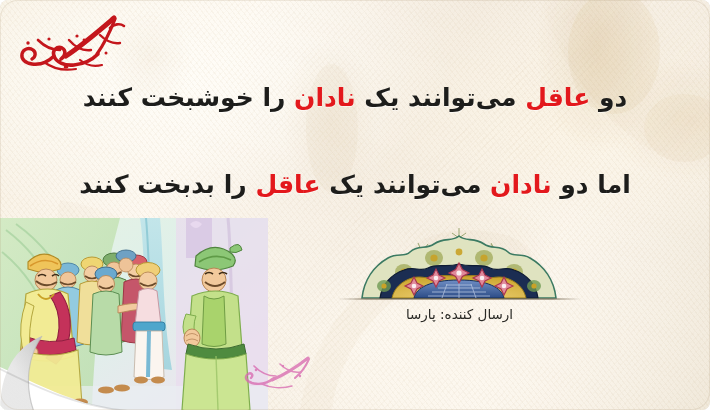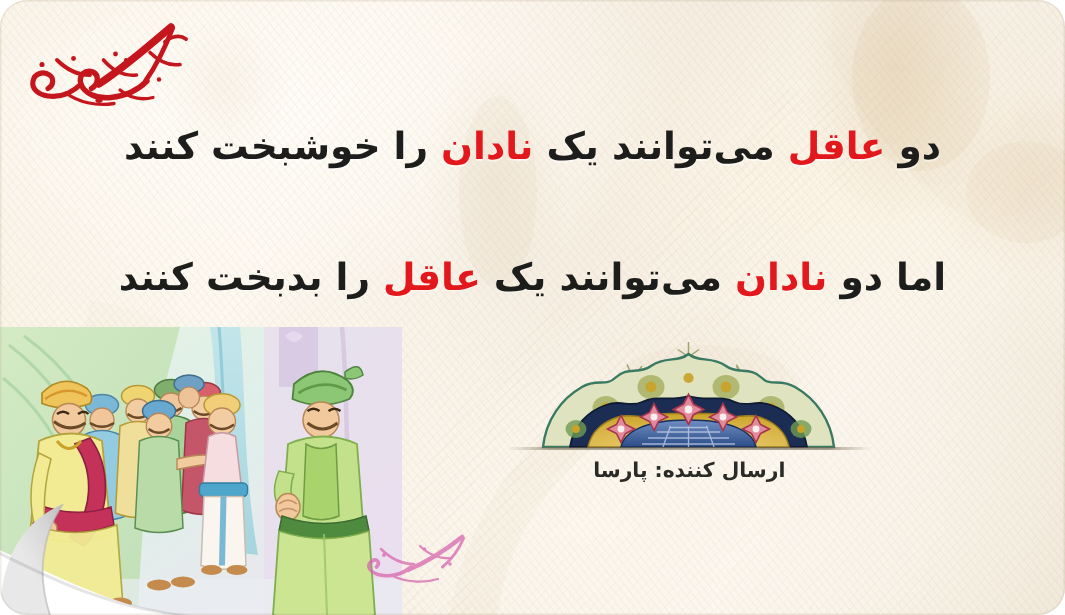--- a/index.html
+++ b/index.html
@@ -109,21 +109,21 @@
   
   #sender {
     position: absolute;
     left: 338px;
     top: 306px;
     width: 243px;
     text-align: center;
     direction: rtl;
     color: #2a2a26;
     font-size: 13.5px;
-    font-weight: 700;
+    font-weight: 400;
   }
 
   
   #illustration {
     position: absolute;
     left: 0;
     top: 218px;
     width: 268px;
     height: 192px;
     overflow: hidden;
@@ -157,21 +157,21 @@
     position: absolute;
     inset: 0;
     border-radius: 18px;
     box-shadow: inset 0 0 0 1px rgba(170,150,118,.18);
     pointer-events: none;
   }
 </style>
 </head>
 <body>
 
-<div id="card" style="background: #e5e5e5; border-radius: 18px;">
+<div id="card" style="background: #e5e5e5; border-radius: 8px;">
 
   <div class="paper-base"></div>
   <div class="paper-stains"></div>
   <div class="paper-fiber"></div>
 
   <div class="paper-swoosh">
     <svg width="710" height="410" viewBox="0 0 710 410">
       <defs>
         <linearGradient id="sw1" x1="0" y1="0" x2="1" y2="1">
           <stop offset="0" stop-color="#cdb183" stop-opacity=".0"></stop>

